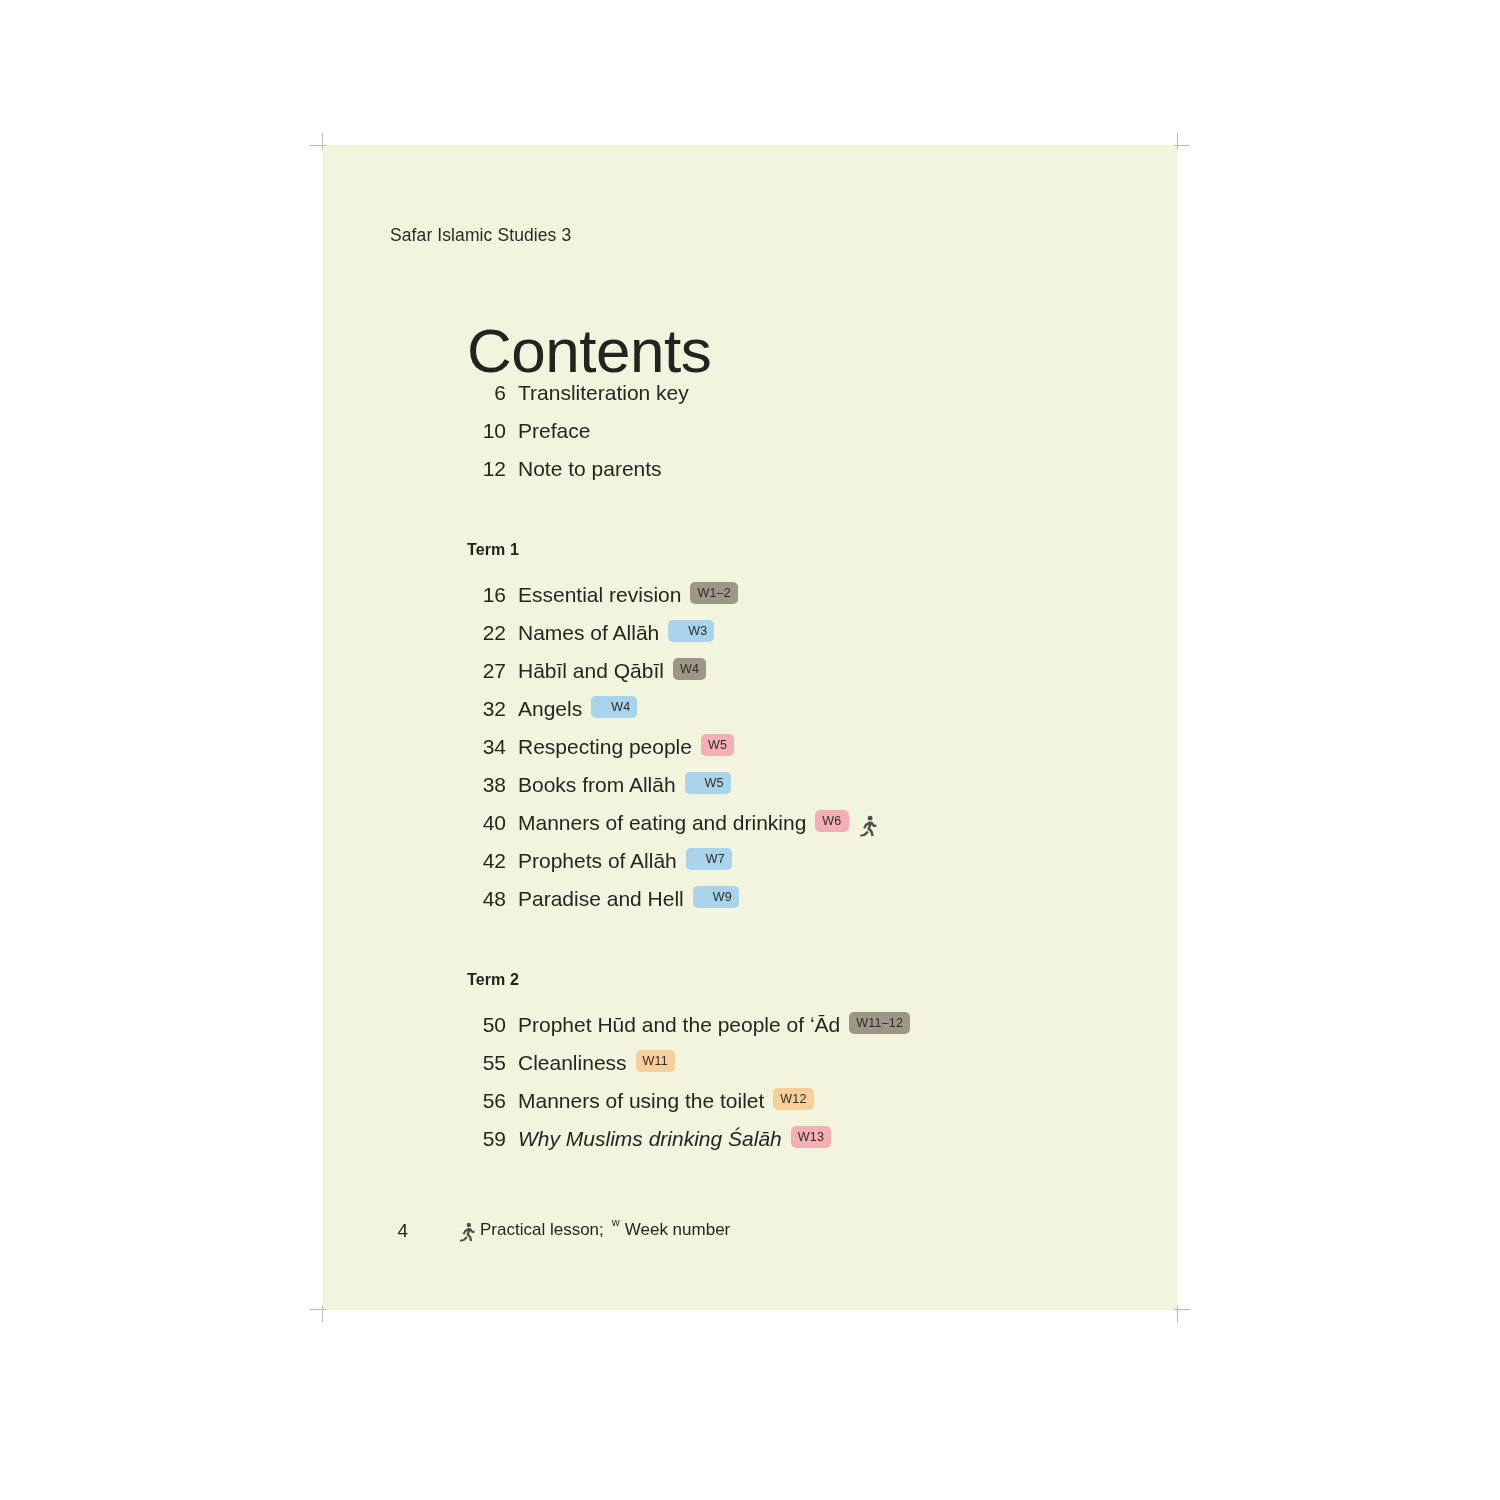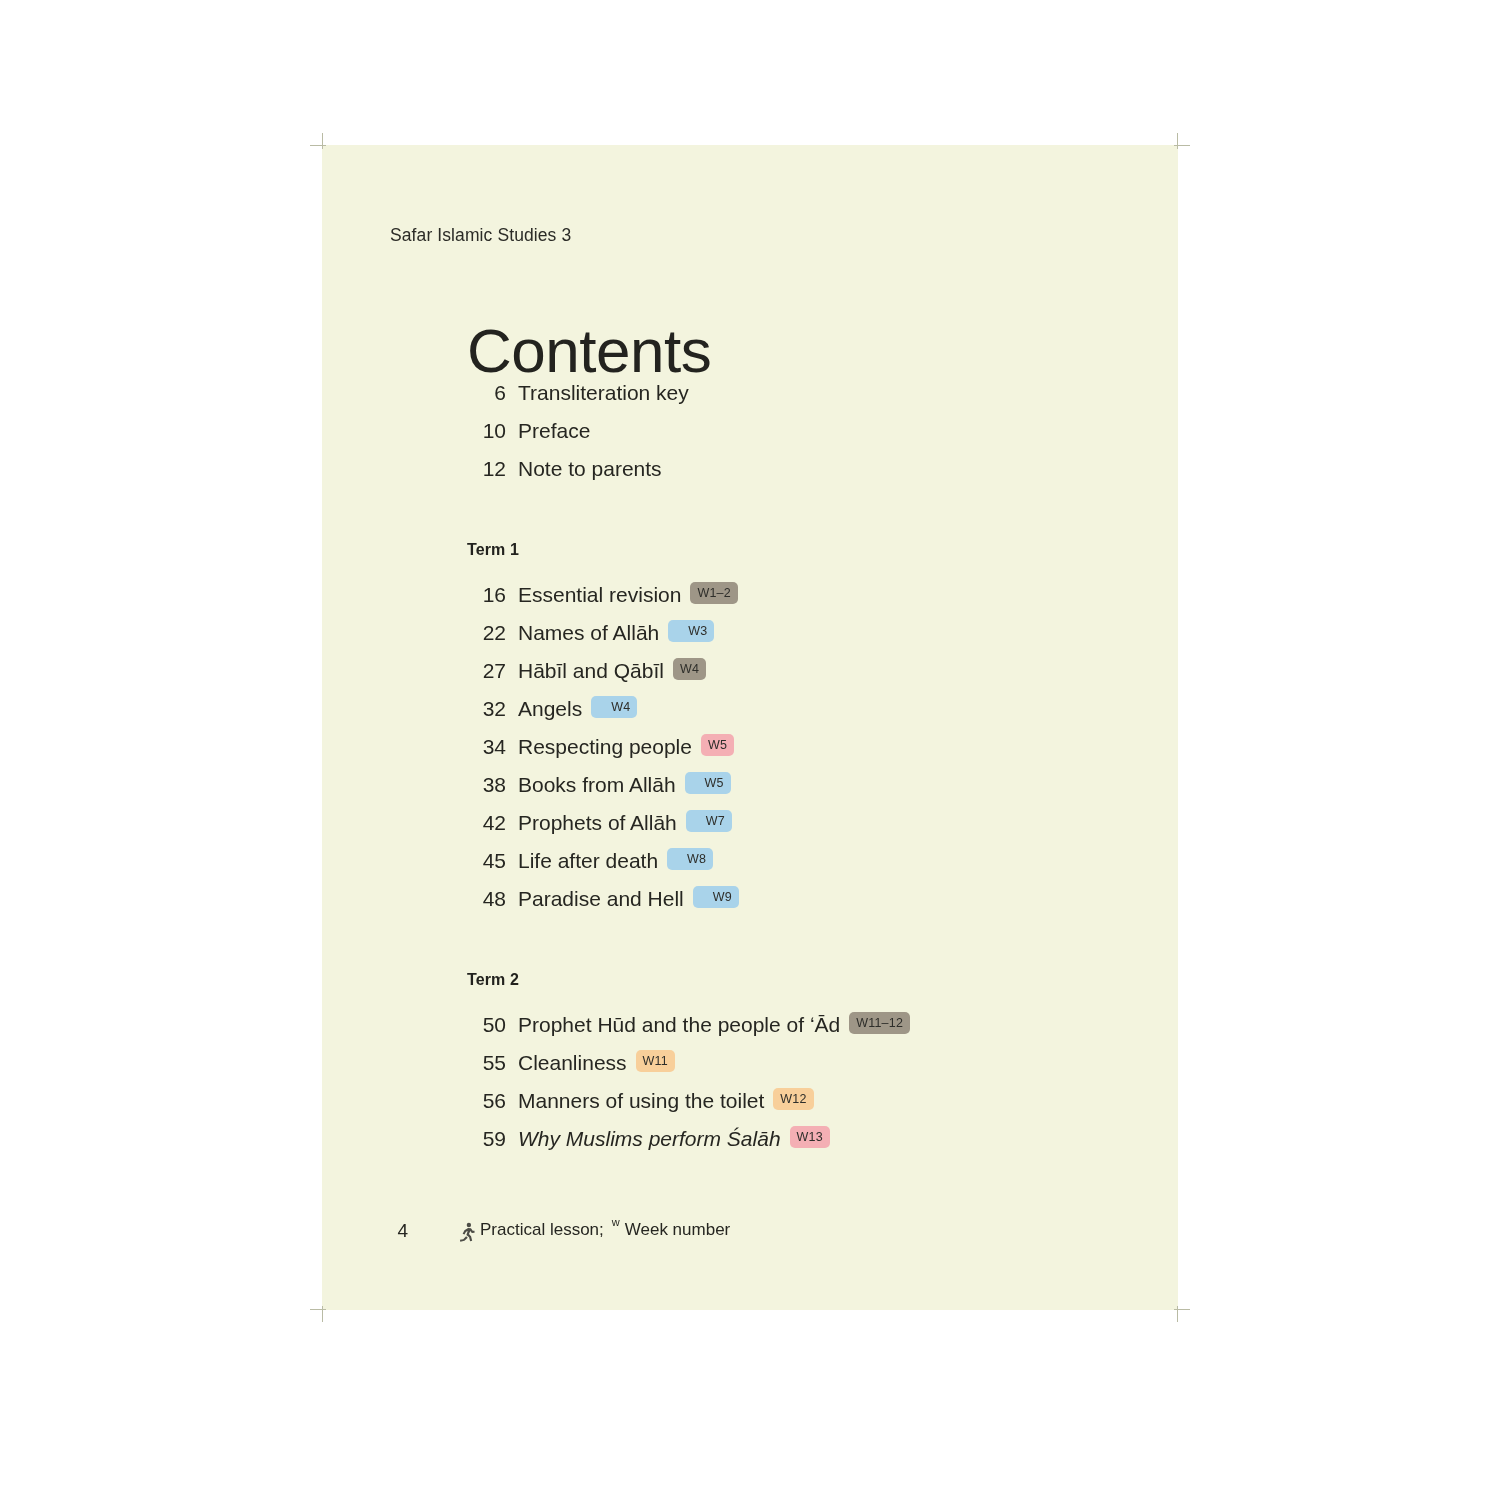--- a/index.html
+++ b/index.html
@@ -251,36 +251,43 @@
       </div>
 
       <div class="entry">
         <div class="num">38</div>
         <div class="label">
           <span>Books from Allāh</span>
           <span class="badge badge-blue">W5</span>
         </div>
       </div>
 
+      <div class="entry">
+        <div class="num">40</div>
+        <div class="label">
+          <span>Manners of eating and drinking</span>
+          <span class="badge badge-pink">W6</span>
+          <span class="runner-icon">
+            <svg viewBox="0 0 24 26" width="20" height="22" aria-hidden="true">
+              <circle cx="14.5" cy="3.6" r="2.9" fill="#4d4d47"></circle>
+              <path d="M13.4 7.5 L8.6 10.6 L6.2 15.3 L8.6 16.4 L10.7 12.6 L12.9 11.6 L11.2 16.9 L14.8 20.1 L16.1 25.2 L18.9 24.6 L17.4 18.6 L14.6 15.8 L16.4 11.6 L18.4 14.2 L22.1 14.0 L22.0 11.3 L19.6 11.4 L17.3 8.0 Z" fill="#4d4d47"></path>
+              <path d="M10.8 18.6 L7.0 22.6 L2.6 23.4 L3.0 26.0 L8.6 24.8 L13.0 20.6 Z" fill="#4d4d47"></path>
+            </svg>
+          </span>
+        </div>
+      </div>
 
       <div class="entry">
         <div class="num">42</div>
         <div class="label">
           <span>Prophets of Allāh</span>
           <span class="badge badge-blue">W7</span>
         </div>
       </div>
 
-      <div class="entry">
-        <div class="num">45</div>
-        <div class="label">
-          <span>Life after death</span>
-          <span class="badge badge-blue">W8</span>
-        </div>
-      </div>
 
       <div class="entry">
         <div class="num">48</div>
         <div class="label">
           <span>Paradise and Hell</span>
           <span class="badge badge-blue">W9</span>
         </div>
       </div>
 
       <div class="gap-lg"></div>
@@ -308,21 +315,21 @@
         <div class="num">56</div>
         <div class="label">
           <span>Manners of using the toilet</span>
           <span class="badge badge-orange">W12</span>
         </div>
       </div>
 
       <div class="entry">
         <div class="num">59</div>
         <div class="label">
-          <span class="italic">Why Muslims perform Śalāh</span>
+          <span class="italic">Why Muslims drinking Śalāh</span>
           <span class="badge badge-pink">W13</span>
         </div>
       </div>
 
     </div>
 
     <div class="footer">
       <div class="pagenum">4</div>
       <div class="note">
         <span class="runner-icon">

